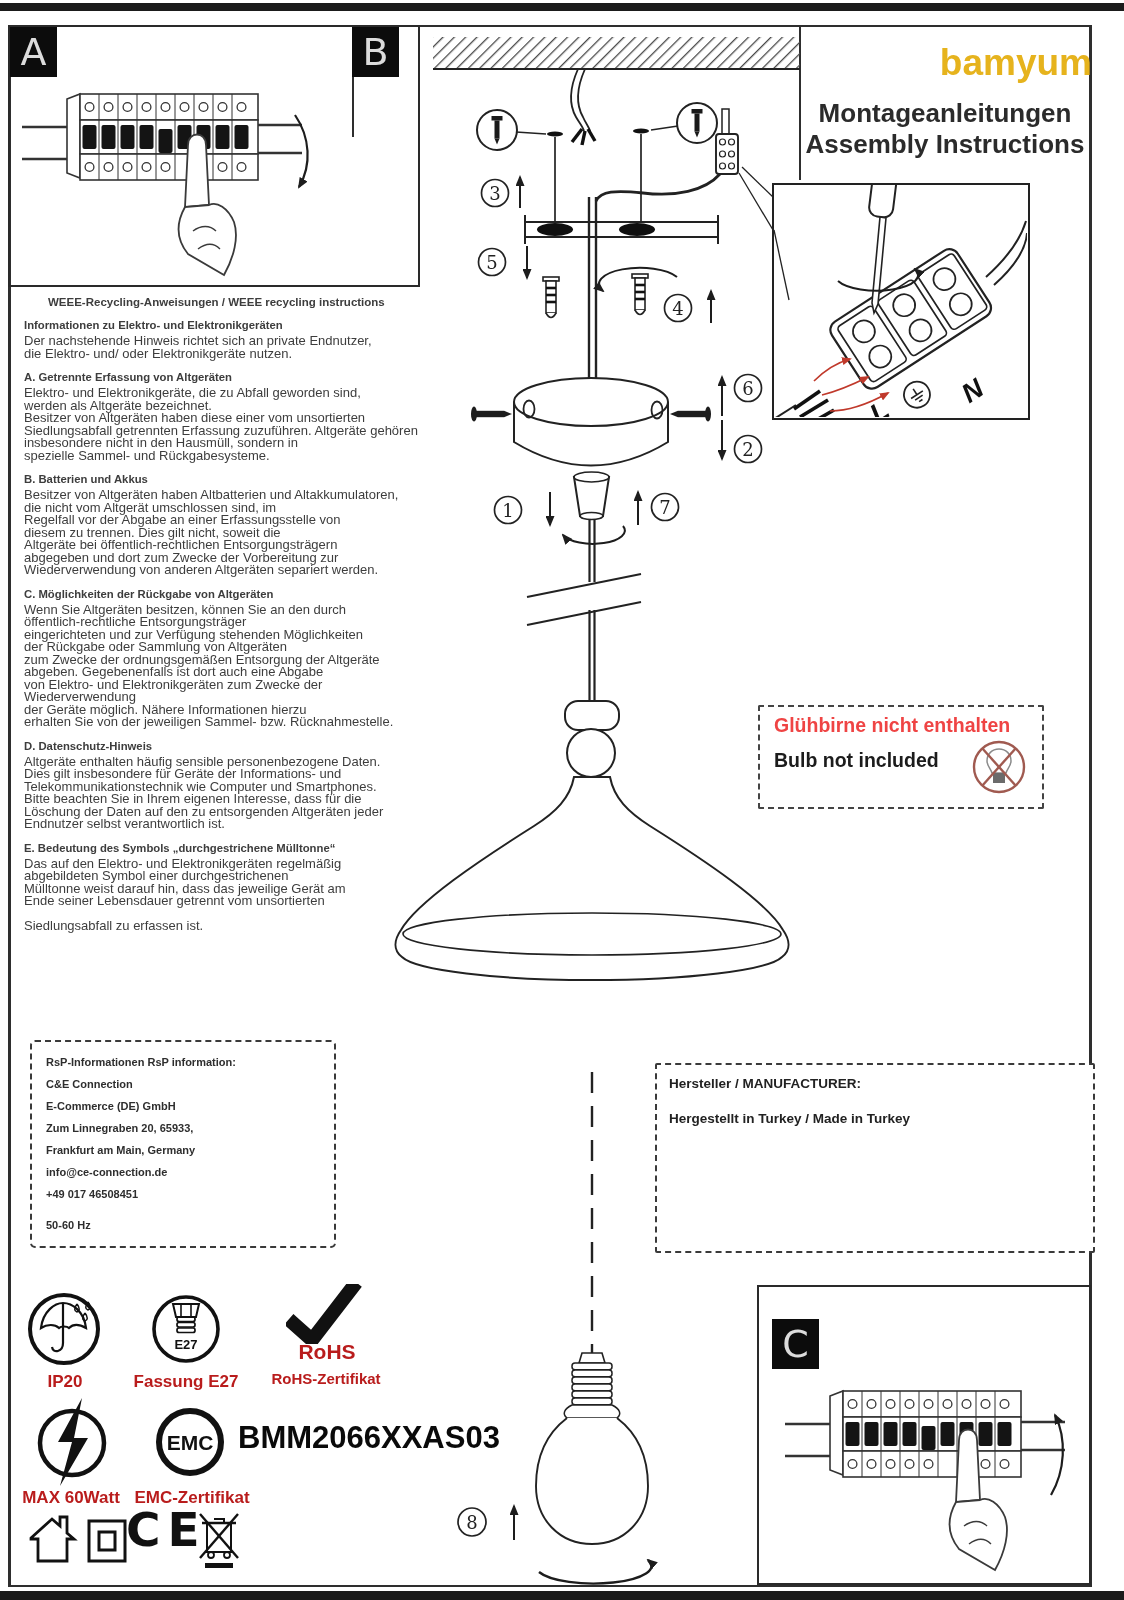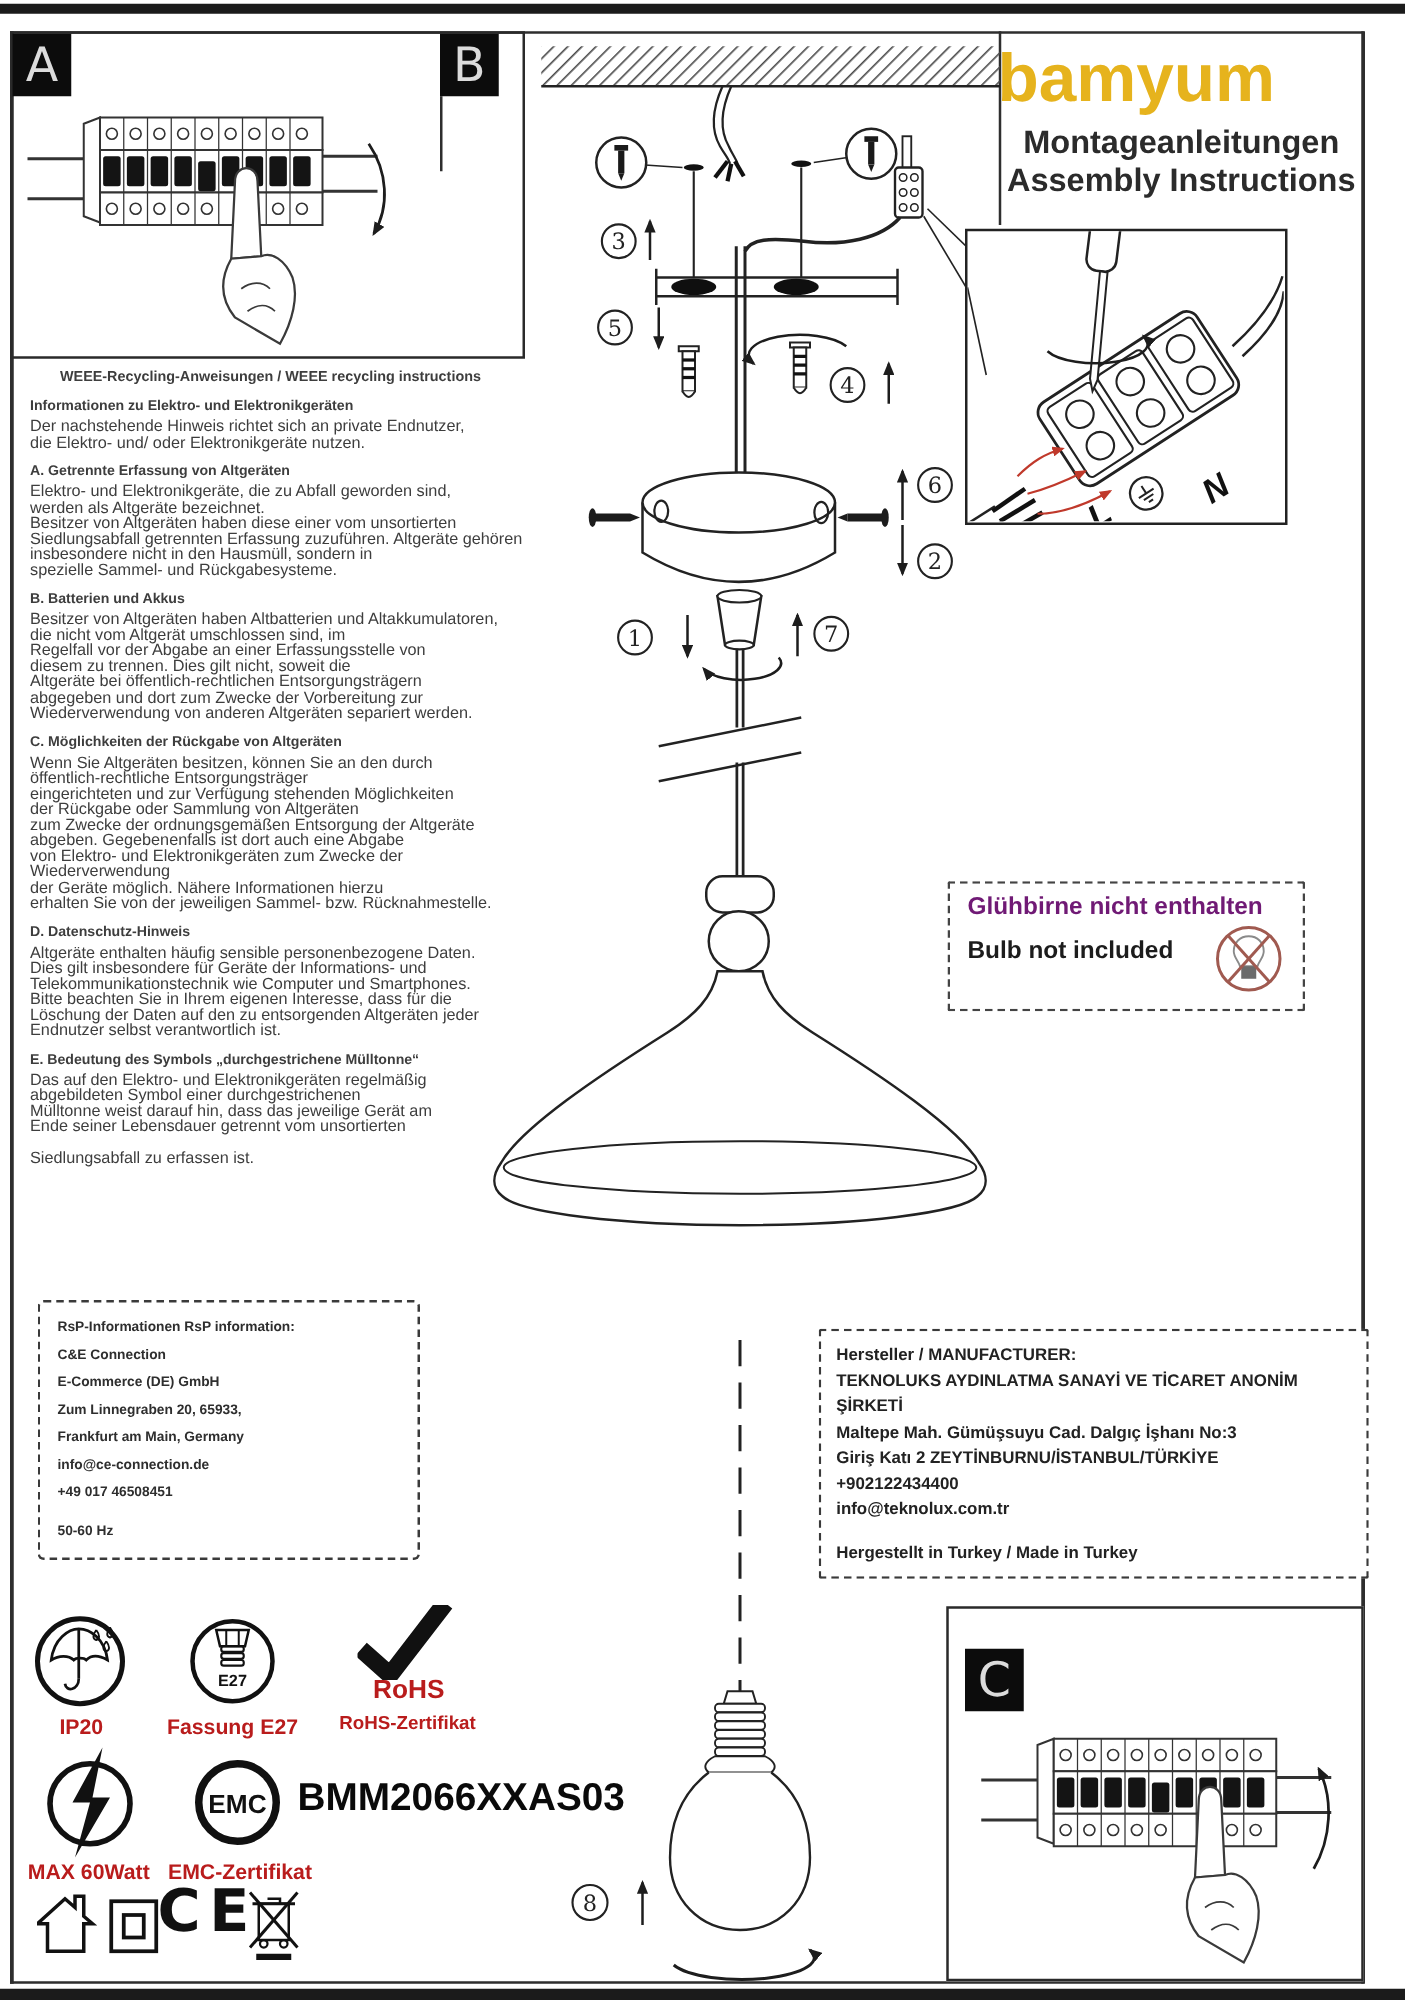--- a/index.html
+++ b/index.html
@@ -7,36 +7,36 @@
         font-family:"Liberation Sans",sans-serif;color:#222;overflow:hidden;}
   .abs{position:absolute;}
   .bar{position:absolute;background:#1b1b1b;}
   .line{position:absolute;background:#2e2e2e;}
   svg{display:block;}
   svg *{vector-effect:none;}
   .sk{fill:none;stroke:#222;}
   .panel-label{position:absolute;background:#0c0c0c;color:#dcdcdc;
       font-family:"DejaVu Sans",sans-serif;font-size:38px;font-weight:400;
       width:47px;height:50px;display:flex;align-items:center;justify-content:center;}
-  .brand{font-size:54px;font-weight:bold;color:#e6b31d;text-align:left;letter-spacing:0px;line-height:58px;}
+  .brand{font-size:37px;font-weight:bold;color:#e6b31d;text-align:right;letter-spacing:0px;line-height:58px;}
   .subtitle{font-size:26px;font-weight:bold;color:#2b2b2b;text-align:center;line-height:31px;}
   .weee{position:absolute;left:24px;top:296px;width:398px;color:#3d3d3d;}
   .wt{font-size:11.5px;font-weight:bold;margin-left:24px;}
   .wh{font-size:11.3px;font-weight:bold;margin-top:11px;}
   .wp{font-size:13px;line-height:12.5px;white-space:pre-line;margin-top:4px;}
   .dashedbox{position:absolute;border:2.5px dashed #3a3a3a;border-radius:5px;background:#fff;}
   .rsp{padding:9px 14px;font-size:11px;font-weight:bold;color:#2e2e2e;line-height:22px;}
   .rsp .pre{white-space:pre-line;}
   .mfr{padding:9px 12px;font-size:13.5px;font-weight:bold;color:#222;line-height:20.5px;}
   .mfr .pre{white-space:pre-line;}
   .iconlabel{position:absolute;font-weight:bold;color:#b91c1c;text-align:center;font-size:17px;}
   .model{position:absolute;font-weight:bold;font-size:31px;color:#0a0a0a;letter-spacing:0px;}
   .bulbnote{position:absolute;left:758px;top:705px;width:282px;height:100px;
       border:2px dashed #444;border-radius:2px;}
-  .bulbnote .t1{position:absolute;left:14px;top:7px;font-size:19.5px;font-weight:bold;color:#701a75;}
+  .bulbnote .t1{position:absolute;left:14px;top:7px;font-size:19.5px;font-weight:bold;color:#ef4444;}
   .bulbnote .t2{position:absolute;left:14px;top:42px;font-size:19.5px;font-weight:bold;color:#1c1c1c;}
   .stept{font-family:"DejaVu Serif",serif;font-size:18px;fill:#222;}
   .ce{position:absolute;font-weight:bold;font-size:47px;color:#111;letter-spacing:7px;font-family:"DejaVu Sans",sans-serif;}
 </style>
 </head>
 <body>
 
 <div class="page">
 
   <svg width="0" height="0" style="position:absolute">
@@ -425,25 +425,20 @@
 E-Commerce (DE) GmbH
 Zum Linnegraben 20, 65933,
 Frankfurt am Main, Germany
 info@ce-connection.de
 +49 017 46508451</div>
     <div style="margin-top:9px">50-60 Hz</div>
   </div>
 
   <div class="dashedbox mfr" style="left:655px;top:1063px;width:412px;min-height:168px;border-width:2px;border-radius:2px">
     <div>Hersteller / MANUFACTURER:</div>
-    <div class="pre">TEKNOLUKS AYDINLATMA SANAYİ VE TİCARET ANONİM ŞİRKETİ
-Maltepe Mah. Gümüşsuyu Cad. Dalgıç İşhanı No:3
-Giriş Katı 2 ZEYTİNBURNU/İSTANBUL/TÜRKİYE
-+902122434400
-info@teknolux.com.tr</div>
     <div style="margin-top:14px">Hergestellt in Turkey / Made in Turkey</div>
   </div>
 
   <svg class="abs" style="left:25px;top:1290px" width="78" height="78" viewBox="0 0 78 78">
     <circle cx="39" cy="39" r="34" fill="none" stroke="#111" stroke-width="4"></circle>
     <path d="M16,38 C18,21 30,13 38,13 C47,13 59,21 61,38 C54,34 48,34 44,38 C42,36 36,36 34,38 C30,34 22,34 16,38 Z" fill="none" stroke="#111" stroke-width="2.2"></path>
     <line x1="38" y1="14" x2="38" y2="53" stroke="#111" stroke-width="2.2"></line>
     <path d="M38,53 C38,62 28,64 27,57" fill="none" stroke="#111" stroke-width="2.2"></path>
     <g fill="none" stroke="#111" stroke-width="1.5">
       <path d="M52,14 c3,4 3,7 0,8 c-3,-1 -3,-4 0,-8"></path>

